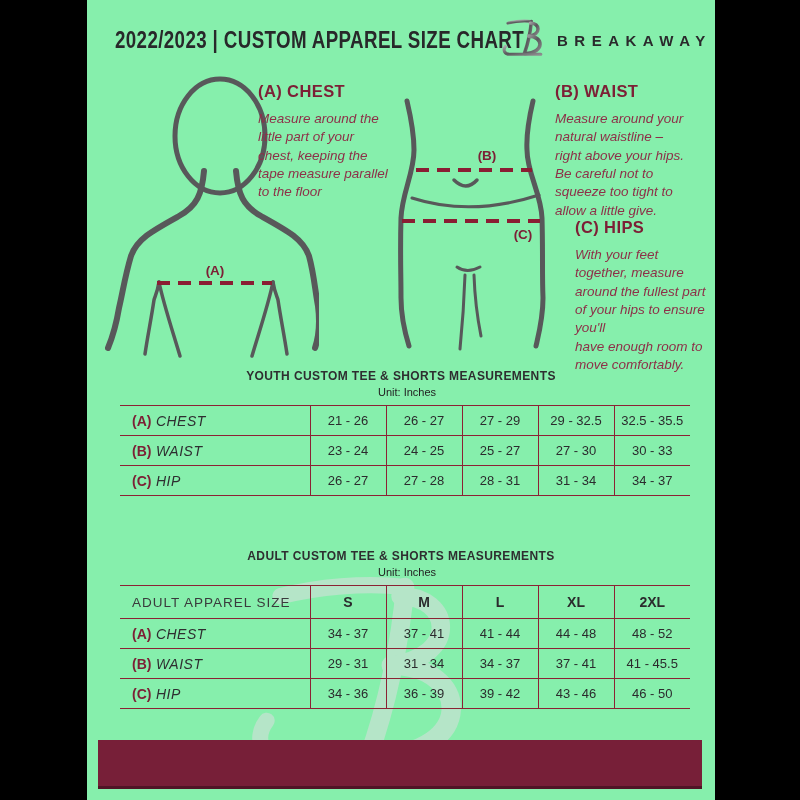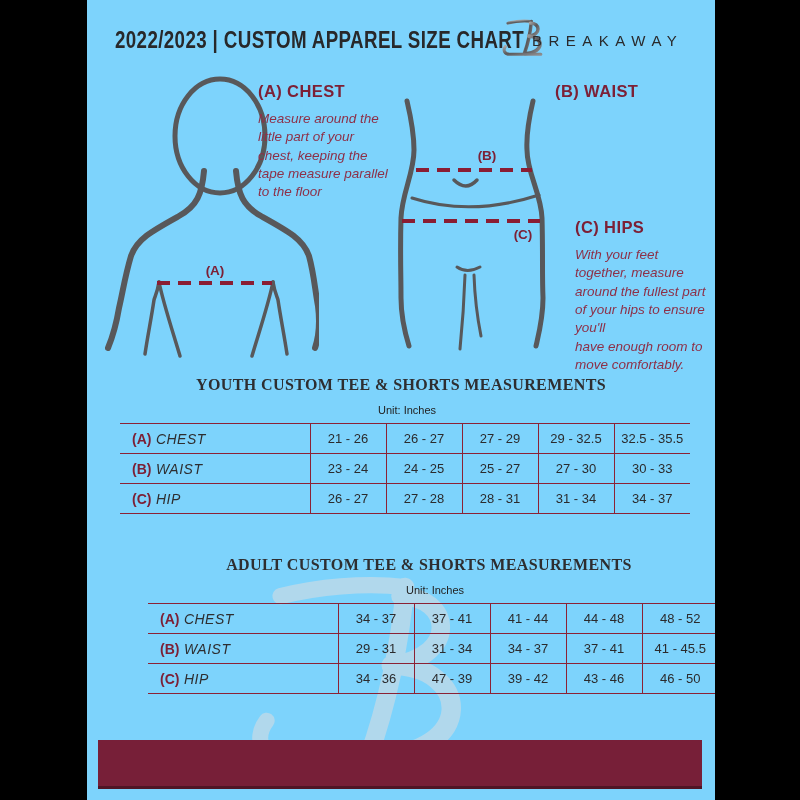--- a/index.html
+++ b/index.html
@@ -1,46 +1,46 @@
 <!DOCTYPE html>
 <html><head>
 <meta charset="utf-8">
 <style>
   html,body{margin:0;padding:0;background:#000;}
   body{width:800px;height:800px;position:relative;overflow:hidden;
        font-family:"Liberation Sans",sans-serif;}
   .doc{position:absolute;left:87px;top:0;width:628px;height:800px;
-       background:#7dd3fc;overflow:hidden;}
+       background:#86efac;overflow:hidden;}
 
   
   .hdr-title{position:absolute;left:28px;top:26px;font-size:24px;font-weight:bold;
        color:#28282a;letter-spacing:.5px;transform:scaleX(.78);transform-origin:left center;
        white-space:nowrap;}
   .logo{position:absolute;left:414px;top:14px;}
-  .brand{position:absolute;left:445px;top:32px;font-size:15px;font-weight:normal;
+  .brand{position:absolute;left:470px;top:32px;font-size:15px;font-weight:bold;
        letter-spacing:6.5px;color:#2a2a2c;white-space:nowrap;}
 
   
   .ins-head{font-size:16.5px;font-weight:bold;color:#7c2036;letter-spacing:.4px;margin:0 0 9px 0;}
   .ins-text{font-size:13.5px;font-style:italic;color:#8d3048;line-height:1.36;
        white-space:pre-line;margin:0;}
   .blk{position:absolute;}
   .blk-chest{left:171px;top:82px;width:175px;}
   .blk-waist{left:468px;top:82px;width:160px;}
   .blk-hips{left:488px;top:218px;width:162px;}
 
   .fig{position:absolute;}
   .fig-upper{left:18px;top:74px;}
   .fig-lower{left:306px;top:93px;}
 
   
   .section{position:absolute;left:0;width:628px;text-align:center;}
   .sec-youth{top:366px;}
-  .sec-adult{top:546px;padding-left:28px;}
-  .tbl-title{font-size:16px;font-weight:600;color:#2e2e30;letter-spacing:.4px;margin:10px;font-family:Liberation Serif, serif;}
+  .sec-adult{top:546px;}
+  .tbl-title{font-size:12px;font-weight:600;color:#2e2e30;letter-spacing:.4px;margin:3px;}
   .tbl-unit{font-size:11px;color:#222;margin:2px 0 0 12px;}
   table.size{border-collapse:collapse;table-layout:fixed;width:570px;margin:7px 0 0 33px;
        border-bottom:1.5px solid #8c2134;}
   table.size col.lab{width:190px;}
   table.size tr{border-top:1.5px solid #8c2134;}
   table.size th,table.size td{padding:0;border-left:1.5px solid #8c2134;text-align:center;
        vertical-align:middle;}
   table.size th:first-child,table.size td:first-child{border-left:none;text-align:left;
        padding-left:12px;}
   table.size tr.hrow{height:33px;}
@@ -130,20 +130,26 @@
   <div class="blk blk-chest">
     <p class="ins-head">(A) CHEST</p>
     <p class="ins-text">Measure around the
 little part of your
 chest, keeping the
 tape measure parallel
 to the floor</p>
   </div>
   <div class="blk blk-waist">
     <p class="ins-head">(B) WAIST</p>
+    <p class="ins-text">Measure around your
+natural waistline –
+right above your hips.
+Be careful not to
+squeeze too tight to
+allow a little give.</p>
   </div>
   <div class="blk blk-hips">
     <p class="ins-head">(C) HIPS</p>
     <p class="ins-text">With your feet
 together, measure
 around the fullest part
 of your hips to ensure
 you'll
 have enough room to
 move comfortably.</p>
@@ -196,40 +202,48 @@
     <table class="size">
       <colgroup>
           <col class="lab">
           <col>
           <col>
           <col>
           <col>
           <col>
         </colgroup>
       <tbody>
+          <tr class="hrow">
+        <th class="lab-h">ADULT APPAREL SIZE</th>
+        <th class="col-h">S</th>
+        <th class="col-h">M</th>
+        <th class="col-h">L</th>
+        <th class="col-h">XL</th>
+        <th class="col-h">2XL</th>
+      </tr>
       <tr class="drow">
         <td><span class="pref">(A)</span> <span class="rname">CHEST</span></td>
         <td class="val">34 - 37</td>
         <td class="val">37 - 41</td>
         <td class="val">41 - 44</td>
         <td class="val">44 - 48</td>
         <td class="val">48 - 52</td>
       </tr>
       <tr class="drow">
         <td><span class="pref">(B)</span> <span class="rname">WAIST</span></td>
         <td class="val">29 - 31</td>
         <td class="val">31 - 34</td>
         <td class="val">34 - 37</td>
         <td class="val">37 - 41</td>
         <td class="val">41 - 45.5</td>
       </tr>
       <tr class="drow">
         <td><span class="pref">(C)</span> <span class="rname">HIP</span></td>
         <td class="val">34 - 36</td>
-        <td class="val">47 - 39</td>
+        <td class="val">36 - 39</td>
         <td class="val">39 - 42</td>
         <td class="val">43 - 46</td>
         <td class="val">46 - 50</td>
       </tr>
     </tbody>
       </table>
   </div>
 
   <div class="footer-bar"></div>
 </div>

